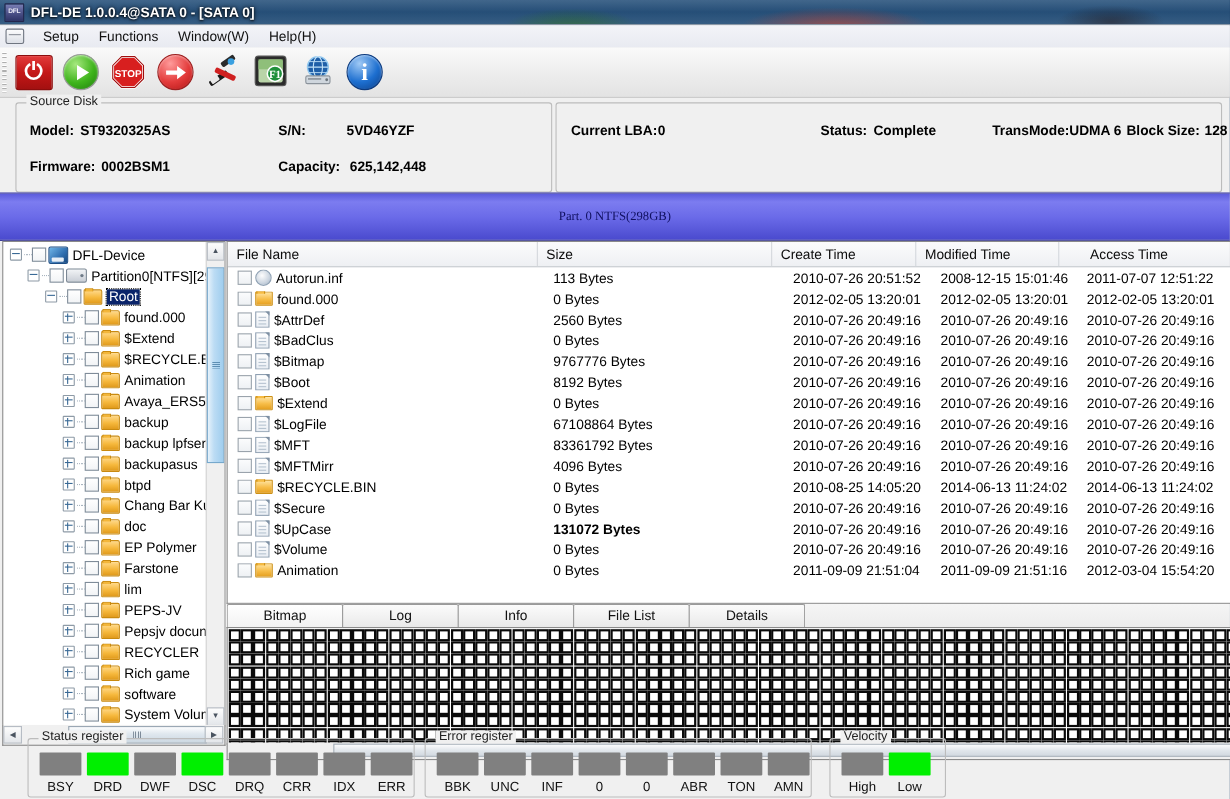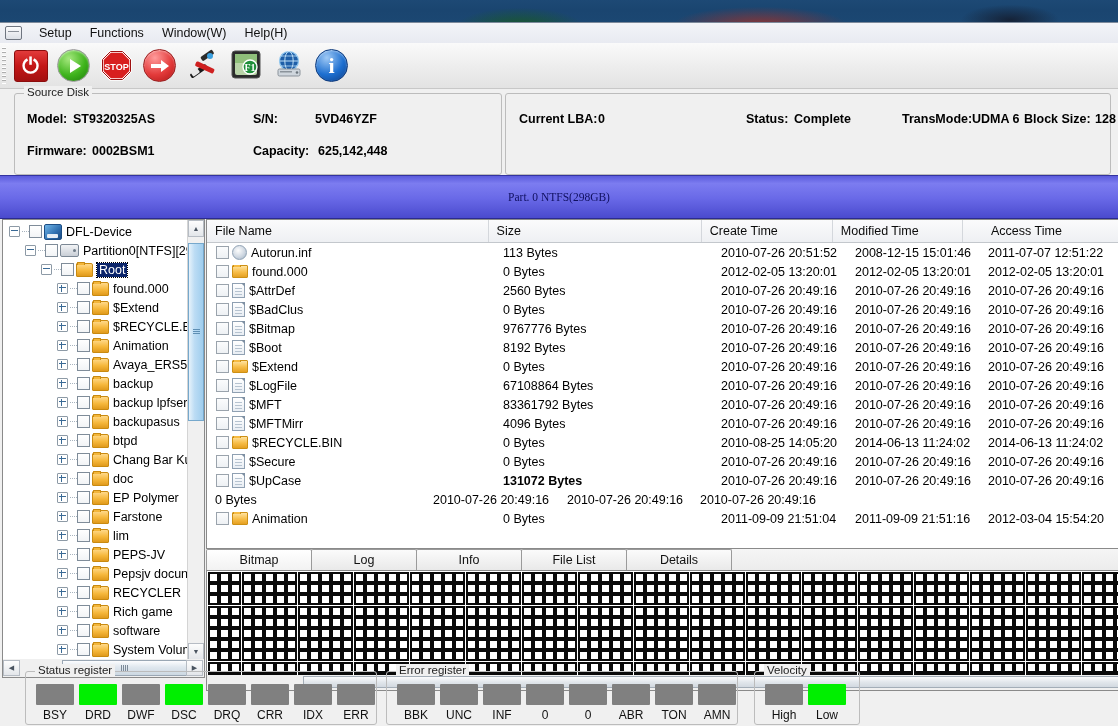--- a/index.html
+++ b/index.html
@@ -174,20 +174,24 @@
   .led .box{height:21px;border-radius:1px;}
   .led .lbl{font-size:12px;color:#111;margin-top:3px;}
 </style>
 </head>
 <body>
 
 <div class="app">
 
   <div class="desktop"></div>
 
+  <div class="titlebar">
+    <div class="tb-icon">DFL</div>
+    <div class="tb-title">DFL-DE 1.0.0.4@SATA 0 - [SATA 0]</div>
+  </div>
 
   <div class="win">
 
     <div class="menubar">
       <div class="mdi-icon"></div>
       <div class="menu-item">Setup</div>
       <div class="menu-item">Functions</div>
       <div class="menu-item">Window(W)</div>
       <div class="menu-item">Help(H)</div>
     </div>
@@ -625,20 +629,25 @@
               <span class="fcbx"></span>
               <span class="doc"></span>
               <span>$UpCase</span>
             </div>
             <div style="width: 218px; font-weight: bold;">131072 Bytes</div>
             <div style="width: 134px;">2010-07-26  20:49:16</div>
             <div style="width: 133px;">2010-07-26  20:49:16</div>
             <div style="width: 139px;">2010-07-26  20:49:16</div>
           </div>
           <div class="lrow">
+            <div class="c-name" style="width: 288px;">
+              <span class="fcbx"></span>
+              <span class="doc"></span>
+              <span>$Volume</span>
+            </div>
             <div style="width: 218px;">0 Bytes</div>
             <div style="width: 134px;">2010-07-26  20:49:16</div>
             <div style="width: 133px;">2010-07-26  20:49:16</div>
             <div style="width: 139px;">2010-07-26  20:49:16</div>
           </div>
           <div class="lrow">
             <div class="c-name" style="width: 288px;">
               <span class="fcbx"></span>
               <span class="fold-s"></span>
               <span>Animation</span>

